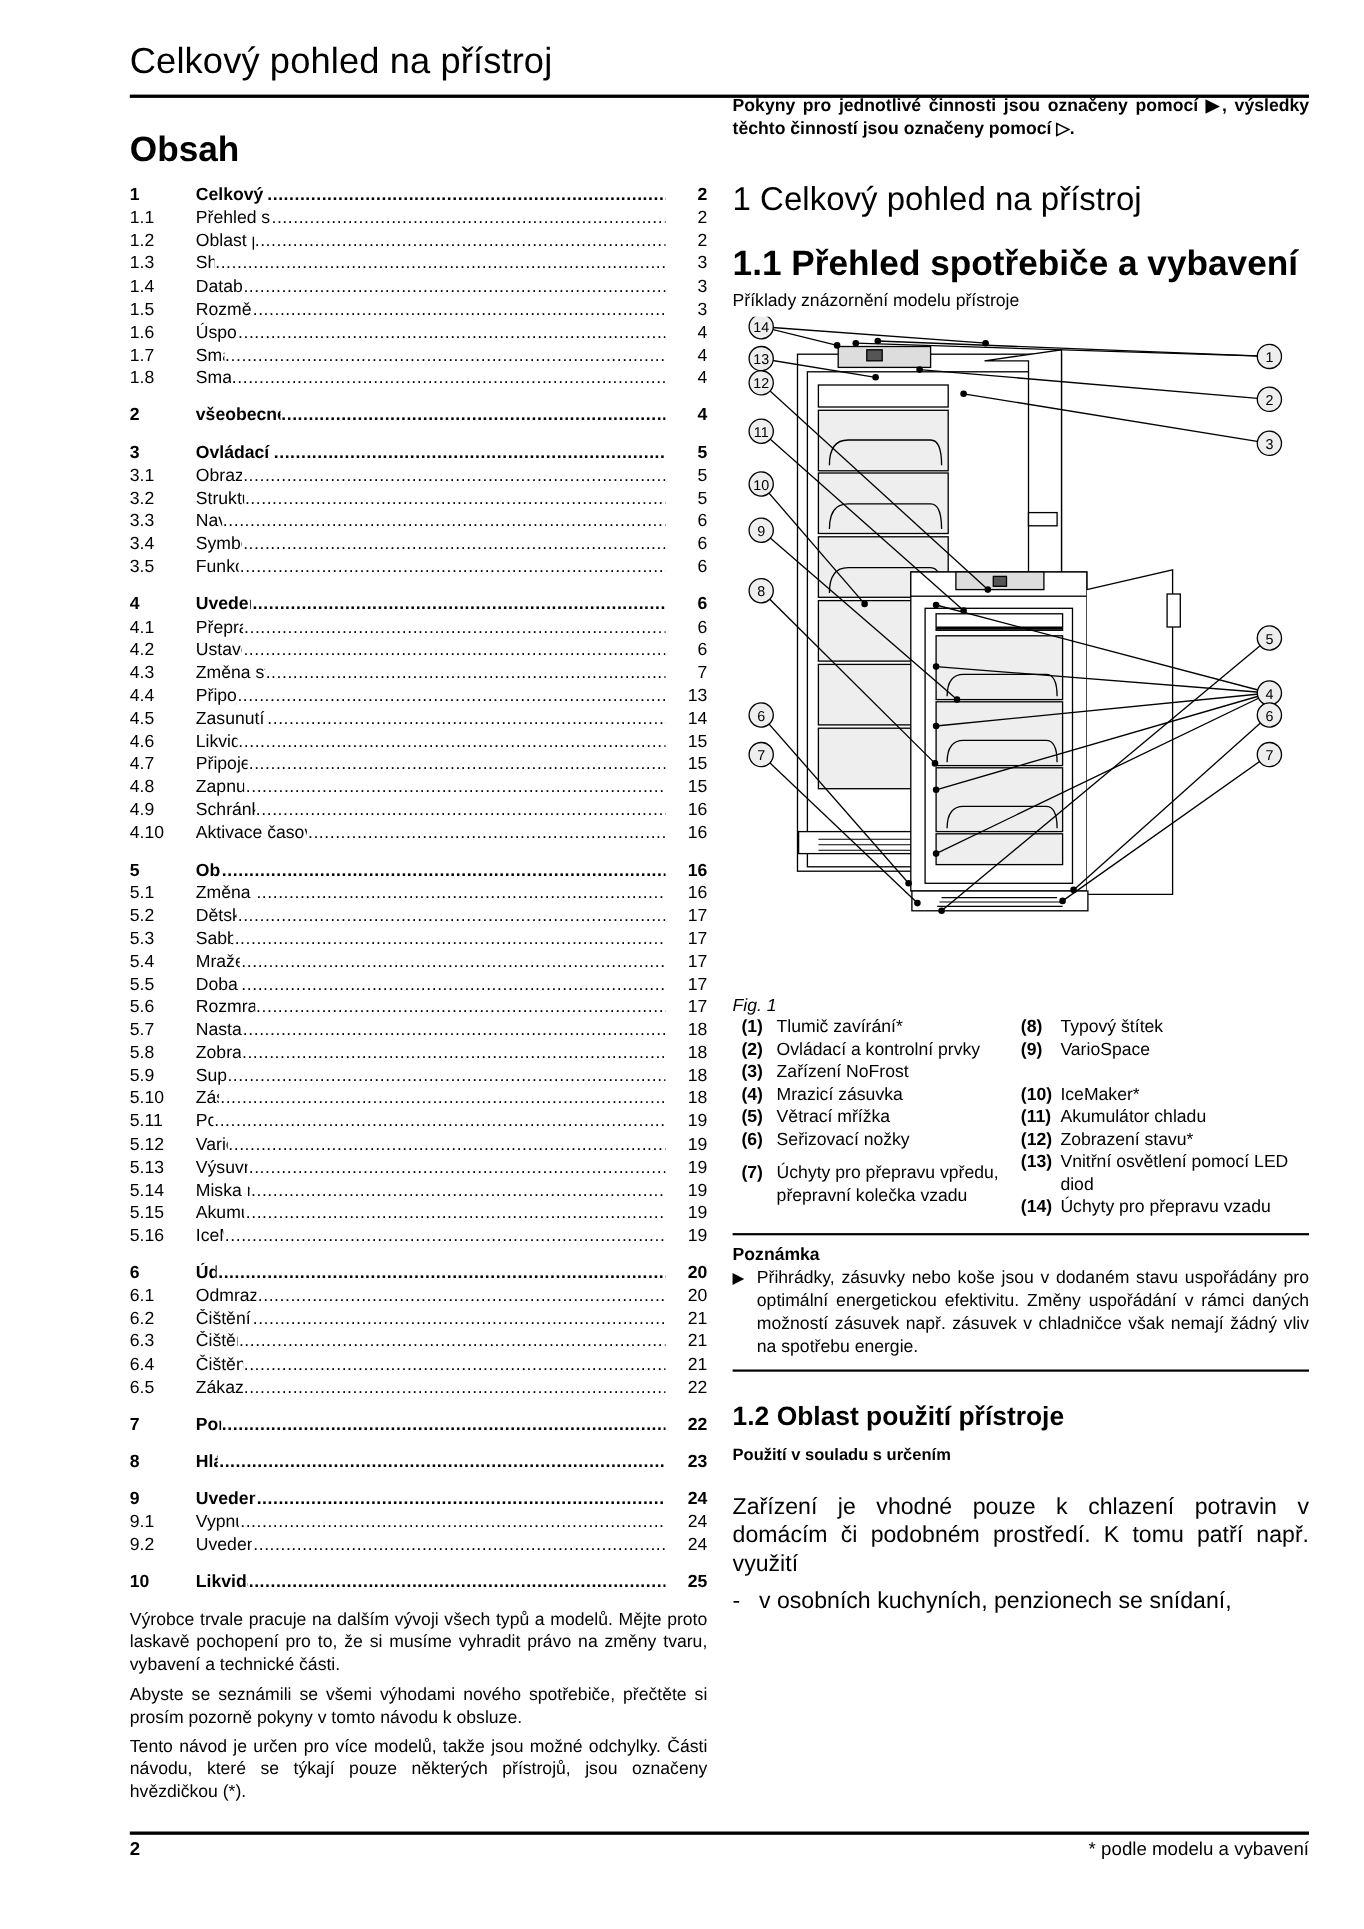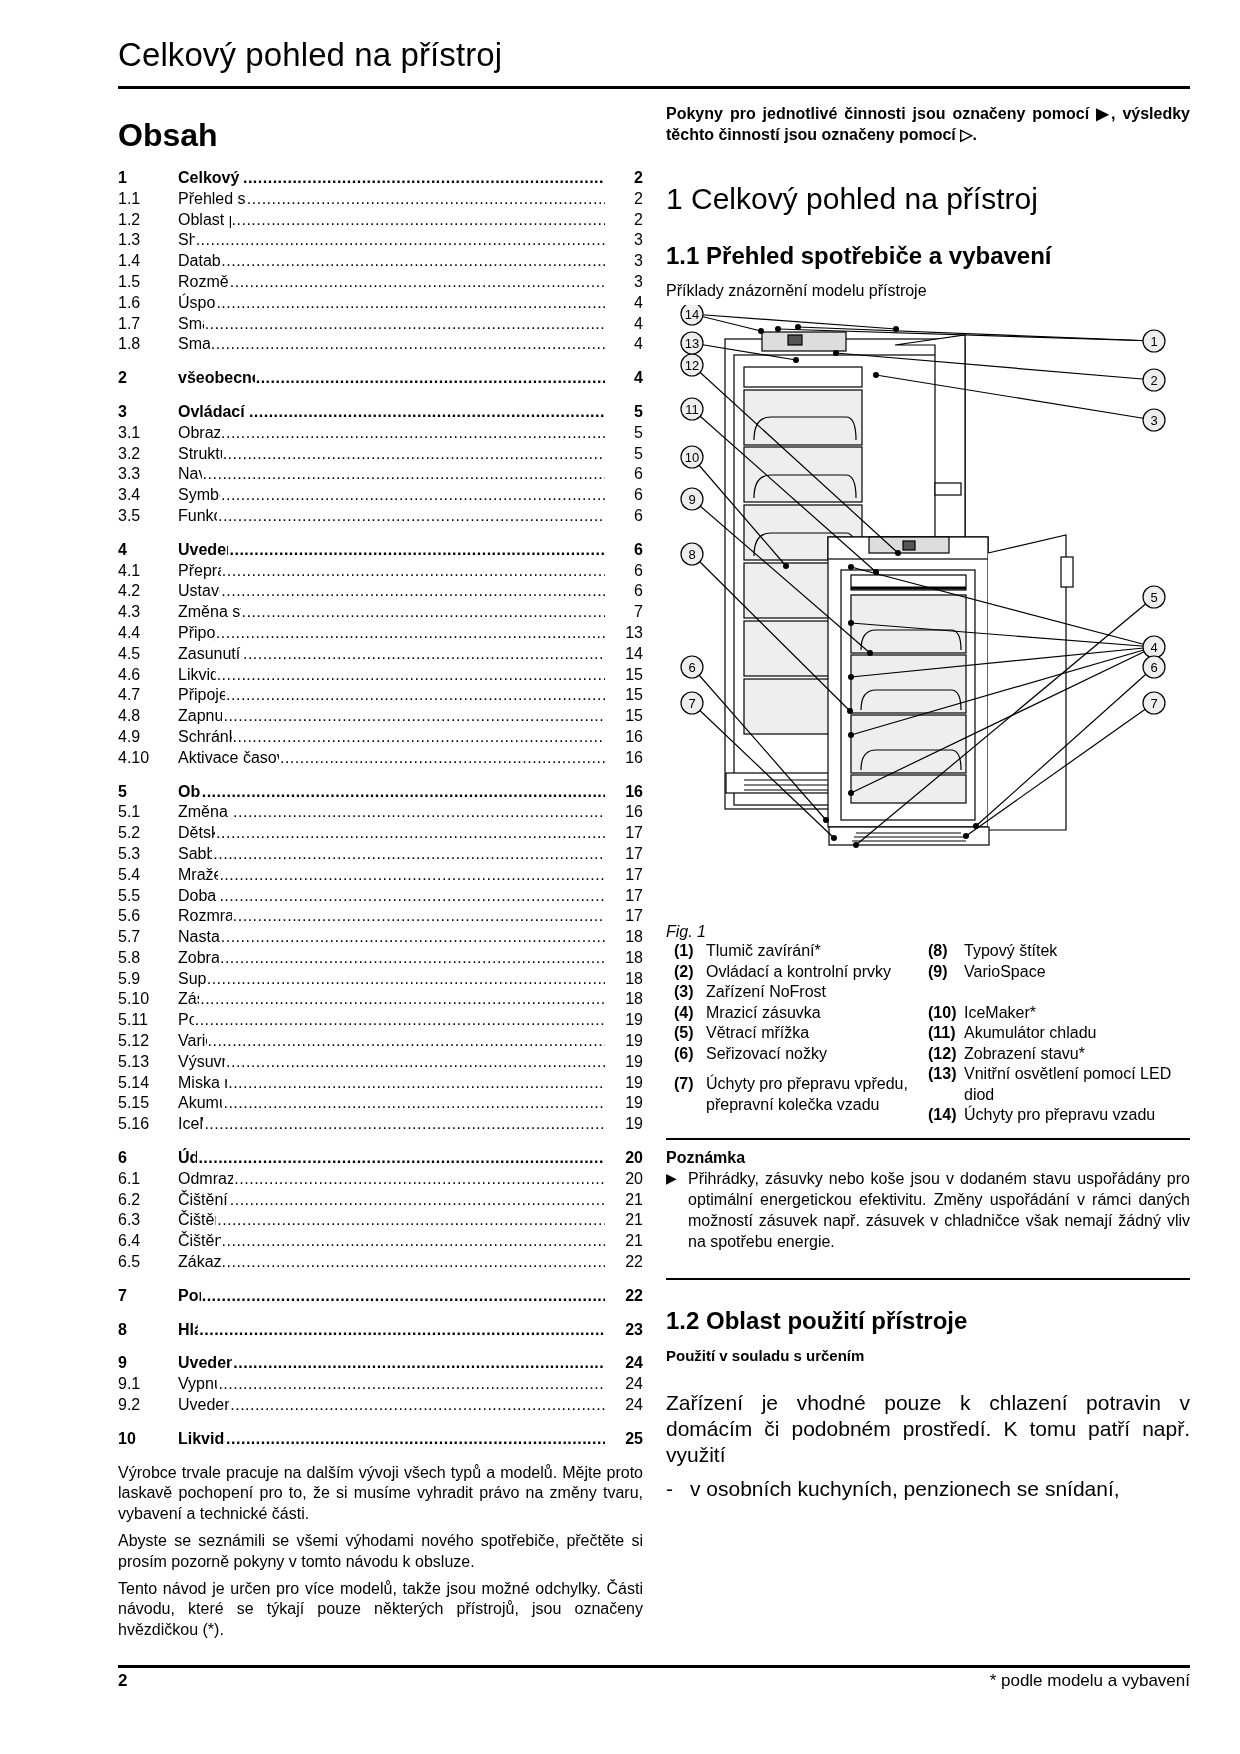--- a/index.html
+++ b/index.html
@@ -20,40 +20,40 @@
   .toc-row .dots { flex: 1 1 auto; overflow: hidden; margin: 0 4px 0 1px; }
   .toc-row .dots::after { content: "......................................................................................................................................................................................................................................"; letter-spacing: 0.5px; }
   .toc-row .page { width: 34px; flex: 0 0 34px; text-align: right; }
   .toc-row.chapter { font-weight: bold; }
   .toc-row.chapter .dots::after { font-weight: bold; }
 
   .intro { margin-top: 4px; font-size: 16px; line-height: 20.8px; text-align: justify; }
   .intro p { margin-bottom: 6px; }
 
   
-  .right-col { position: absolute; left: 666px; top: 103px; width: 524px; }
+  .right-col { position: absolute; left: 666px; top: 86px; width: 524px; }
   .instr { font-size: 16px; font-weight: bold; line-height: 21px; text-align: justify; }
   .h1 { font-size: 30px; font-weight: normal; margin-top: 36px; line-height: 36px; }
-  .h2 { font-size: 24px; font-weight: bold; margin-top: 24px; line-height: 30px; }
+  .h2 { font-size: 32px; font-weight: bold; margin-top: 24px; line-height: 30px; }
   .example-text { font-size: 16px; margin-top: 10px; line-height: 20px; }
 
   .figure { position: relative; width: 524px; height: 620px; margin-top: 4px; }
   .figure svg { position: absolute; left: 0; top: 0; }
 
   .fig-caption { font-size: 16px; font-style: italic; margin-top: -3px; line-height: 19px; }
   .legend { display: flex; font-size: 16px; line-height: 20.5px; }
   .legend-col { width: 262px; }
   .legend-item { display: flex; }
   .legend-item .lnum { font-weight: bold; flex: 0 0 auto; padding-left: 8px; width: 40px; }
   .legend-col.second .legend-item .lnum { padding-left: 0; width: 36px; }
   .legend-item .ltext { flex: 1 1 auto; }
   .legend-item.gap { margin-top: 10px; }
   .legend-spacer { height: 20.5px; }
 
-  .note { margin-top: 12px; border-top: 2px solid #000; border-bottom: 2px solid #000; padding: 8px 0 26px 0; }
+  .note { margin-top: 12px; border-top: 2px solid #000; border-bottom: 2px solid #000; padding: 8px 0 10px 0; }
   .note-title { font-size: 16px; font-weight: bold; line-height: 20px; }
   .note-body { display: flex; font-size: 16px; line-height: 21px; text-align: justify; }
   .note-arrow { flex: 0 0 22px; font-size: 14px; }
 
   .h2b { font-size: 24px; font-weight: bold; margin-top: 26px; line-height: 30px; }
   .h3 { font-size: 15px; font-weight: bold; margin-top: 6px; line-height: 28px; }
   .body-large { font-size: 21px; line-height: 26px; margin-top: 20px; text-align: justify; }
   .list-item { display: flex; font-size: 21px; line-height: 26px; margin-top: 8px; }
   .list-item .dash { flex: 0 0 24px; }
 

